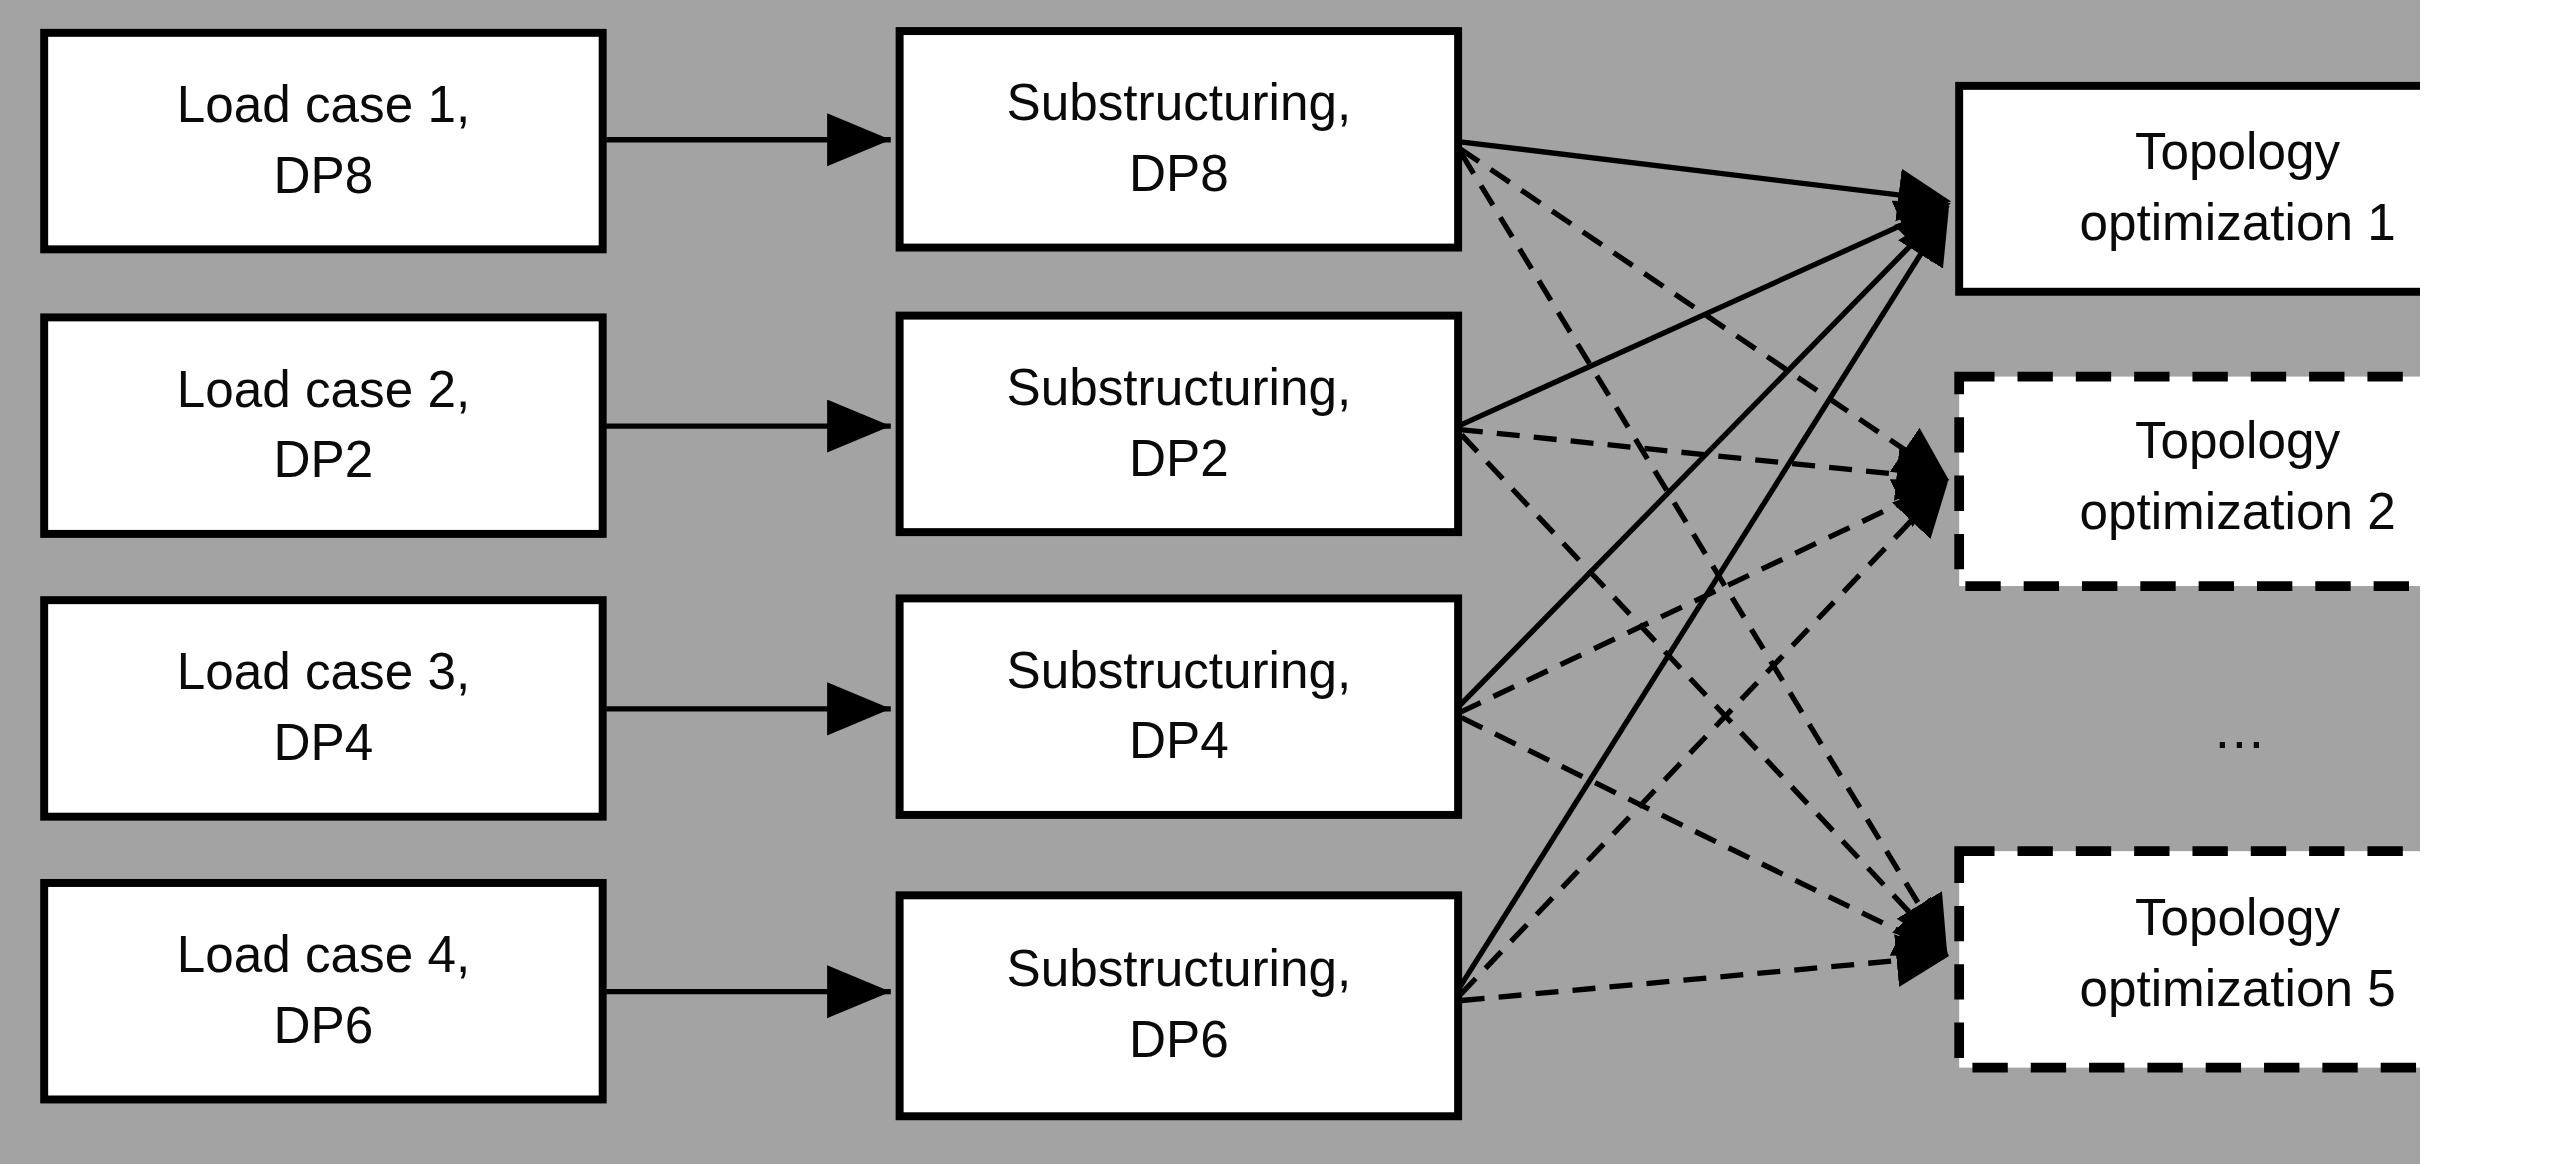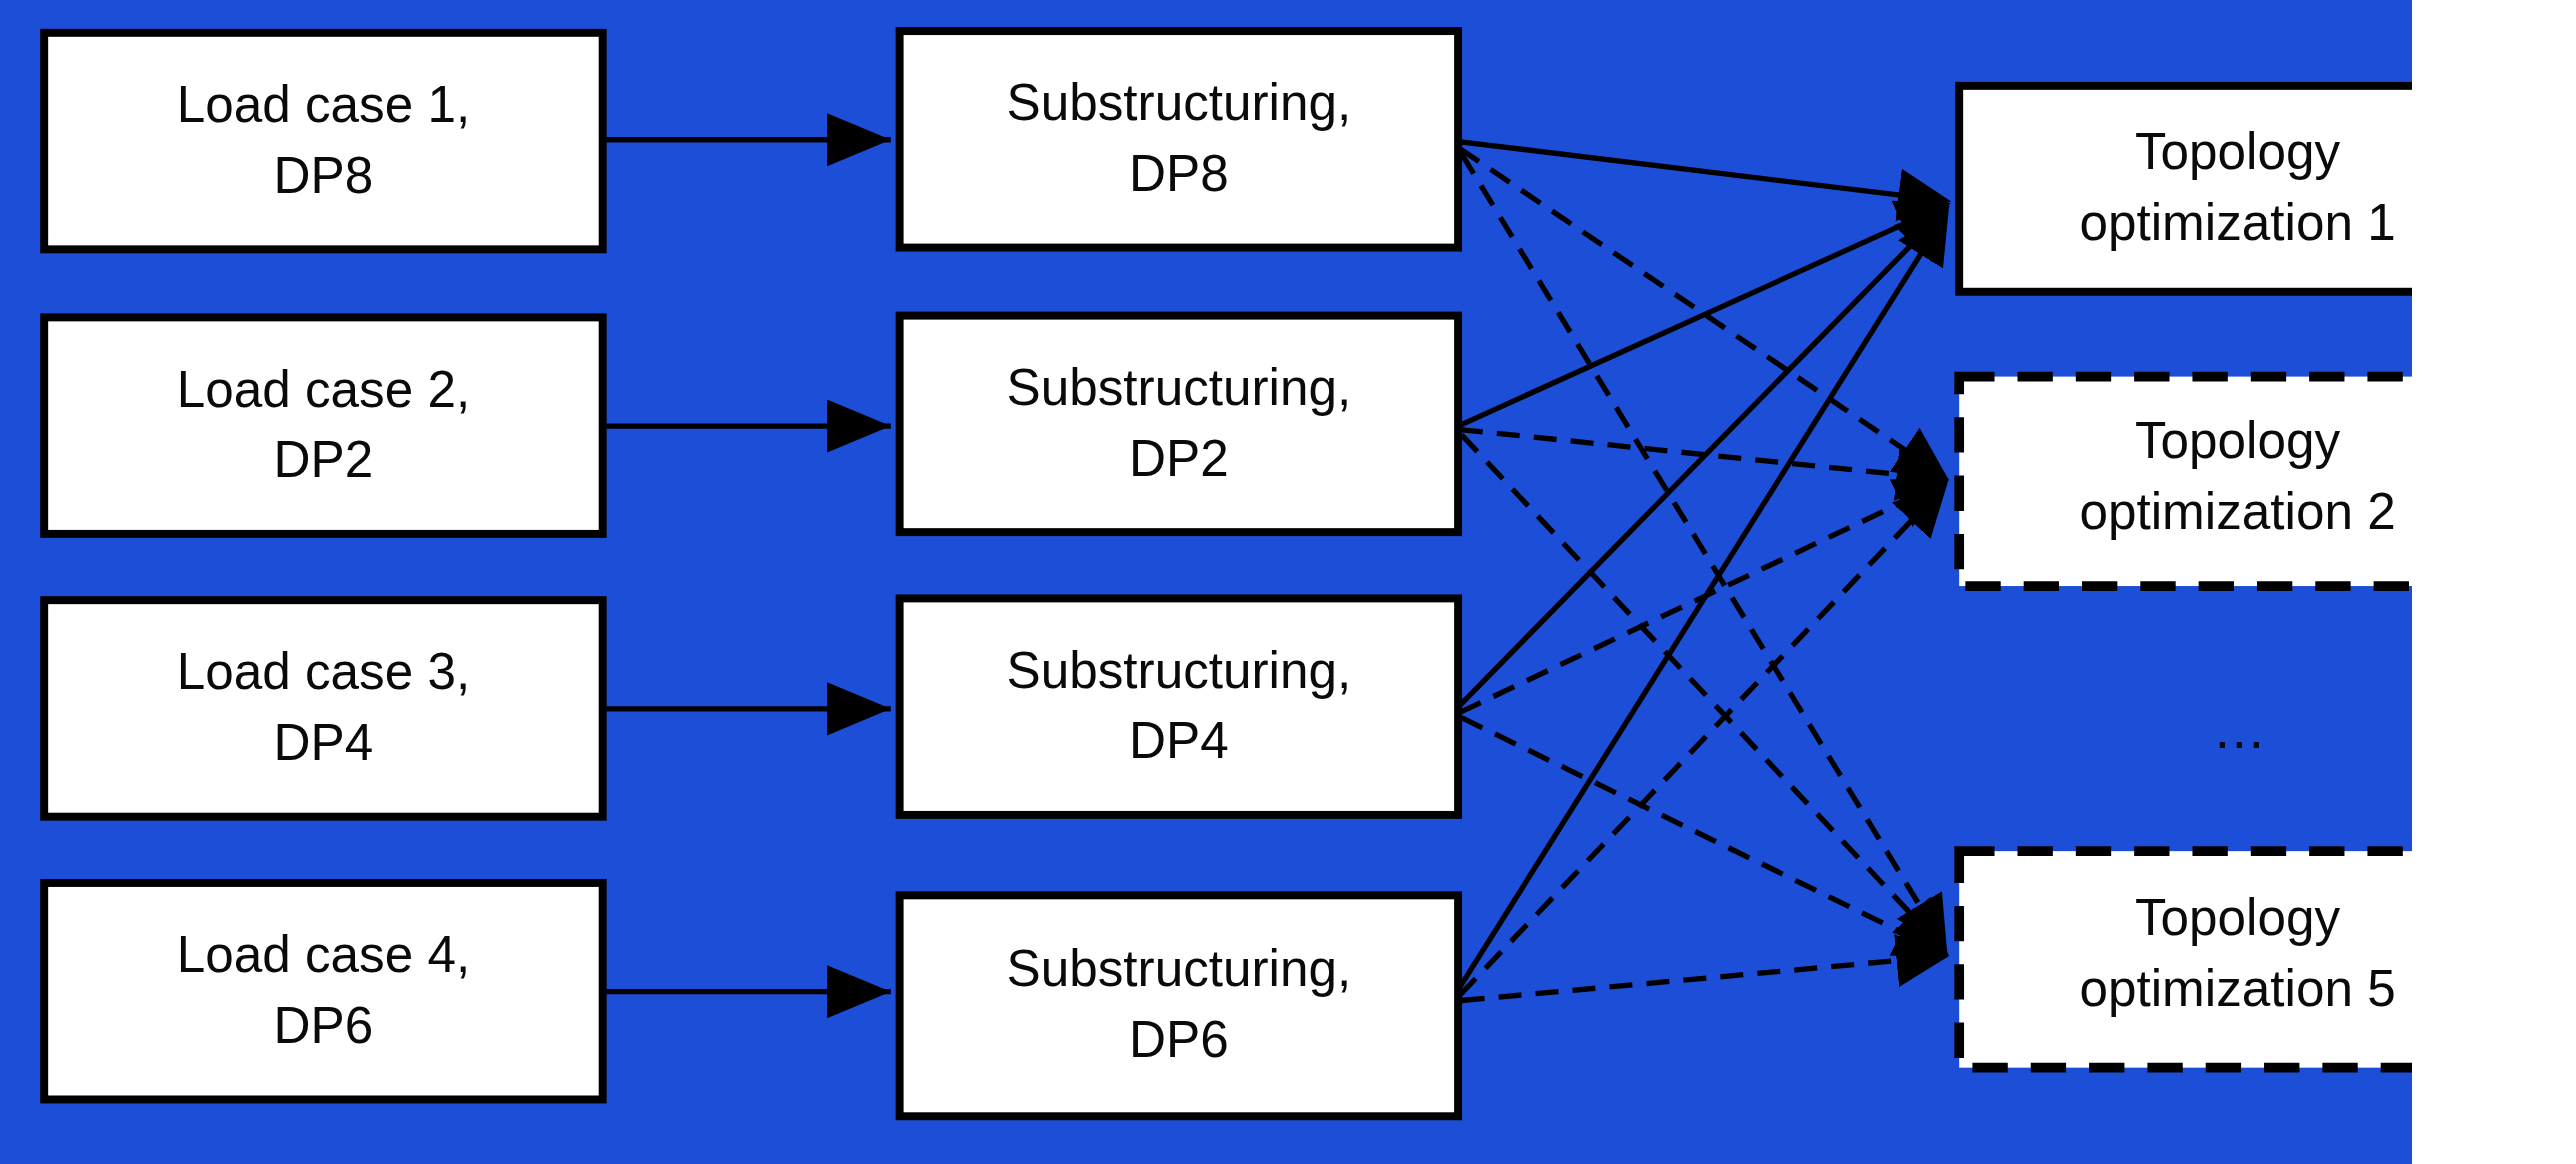--- a/index.html
+++ b/index.html
@@ -4,23 +4,24 @@
 <style>
   html, body {
     margin: 0;
     padding: 0;
     background: #ffffff;
   }
   #canvas {
     position: relative;
     width: 2412px;
     height: 1165px;
-    background: #1d4ed8;
+    background: #a3a3a3;
     overflow: hidden;
     font-family: "Liberation Sans", sans-serif;
+    padding-left: 8px;
   }
   svg.diagram {
     position: absolute;
     left: 0;
     top: 0;
     width: 2576px;
     height: 1165px;
   }
   .box-rect-solid {
     fill: #ffffff;

